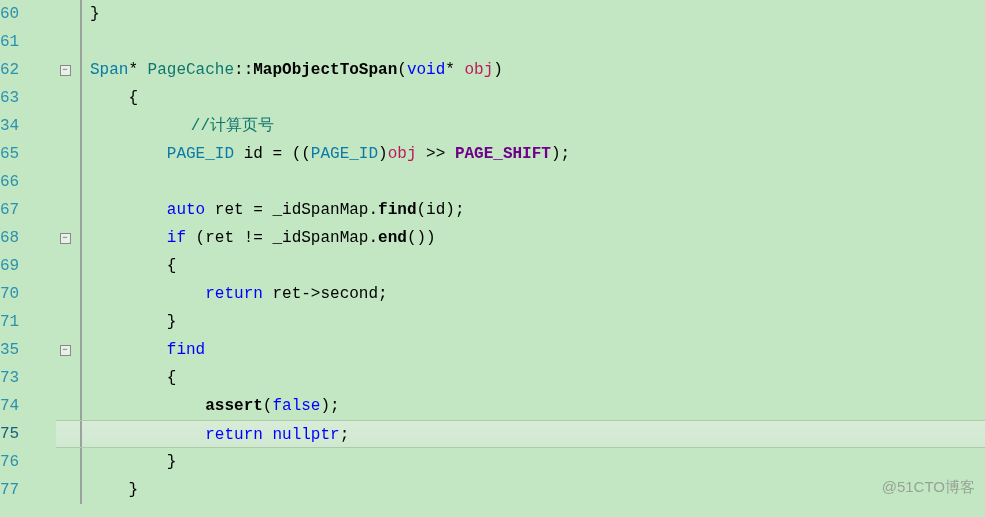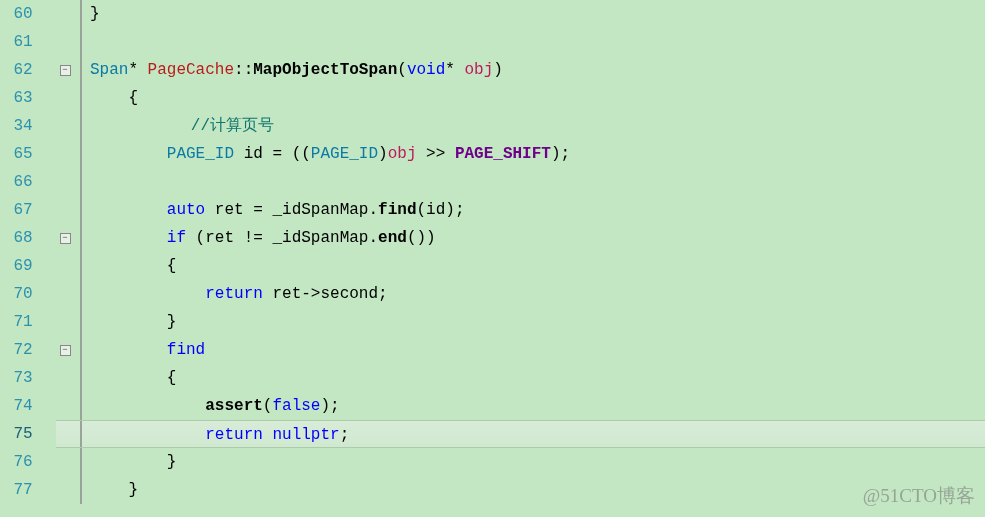--- a/index.html
+++ b/index.html
@@ -16,21 +16,21 @@
       display: flex;
       height: 100%;
     }
     .line {
       display: flex;
       height: 28px;
       line-height: 28px;
     }
     .line-num {
       width: 56px;
-      text-align: center;
+      text-align: left;
       padding-right: 10px;
       color: #2b91af;
     }
     .line-num.current {
       font-weight: normal;
       color: #1a5f7a;
     }
     .fold-cell {
       width: 18px;
       display: flex;
@@ -74,37 +74,37 @@
       background: linear-gradient(#d8ecd8, #d0e8d0);
       border-top: 1px solid #aaccaa;
       border-bottom: 1px solid #aaccaa;
     }
     .highlight-line .vline-cell::before {
       background: #9aa39a;
     }
     
     .c-type { color: #0a7aa6; }
     .c-keyword { color: #0000ff; }
-    .c-class { color: #b91c1c; }
+    .c-class { color: #0f766e; }
     .c-func { color: #000; font-weight: bold; }
     .c-comment { color: #0f766e; margin-left: 24px; }
     .c-punct { color: #000; }
     .c-param { color: #be185d; }
     .c-ident { color: #000; margin-top: 22px; }
     .c-macro { color: #6f008a; font-weight: bold; }
     .c-member { color: #000; }
     .c-bool { color: #0000ff; }
     .c-null { color: #0000ff; }
     .watermark {
       position: absolute;
-      bottom: 8px;
+      bottom: 20px;
       right: 10px;
       color: rgba(120,120,120,0.6);
-      font-size: 19px;
-      font-family: Liberation Serif, serif;
+      font-size: 15px;
+      font-family: Liberation Sans, sans-serif;
     }
   </style>
 </head>
 <body>
 
 <div class="editor">
   <div id="lines-container" style="flex:1;">
       <div class="line">
         <div class="line-num">60</div>
         <div class="fold-cell"></div>
@@ -175,21 +175,21 @@
         <div class="vline-cell"></div>
         <div class="code-cell"><span>            </span><span class="c-keyword">return</span><span> </span><span class="c-ident">ret</span><span class="c-punct">-&gt;</span><span class="c-member">second</span><span class="c-punct">;</span></div>
       </div>
       <div class="line">
         <div class="line-num">71</div>
         <div class="fold-cell"></div>
         <div class="vline-cell"></div>
         <div class="code-cell"><span>        </span><span class="c-punct">}</span></div>
       </div>
       <div class="line">
-        <div class="line-num">72</div>
+        <div class="line-num">35</div>
         <div class="fold-cell">
           <div class="fold-box">−</div>
         </div>
         <div class="vline-cell"></div>
         <div class="code-cell"><span>        </span><span class="c-keyword">find</span></div>
       </div>
       <div class="line">
         <div class="line-num">73</div>
         <div class="fold-cell"></div>
         <div class="vline-cell"></div>

